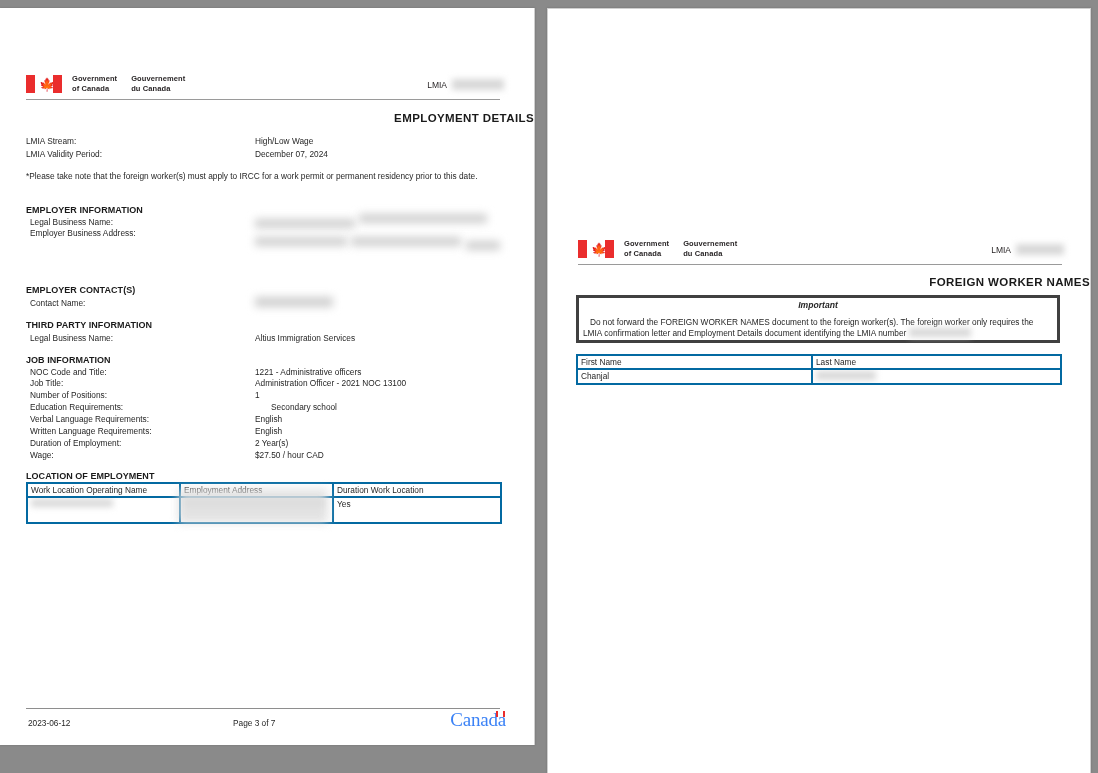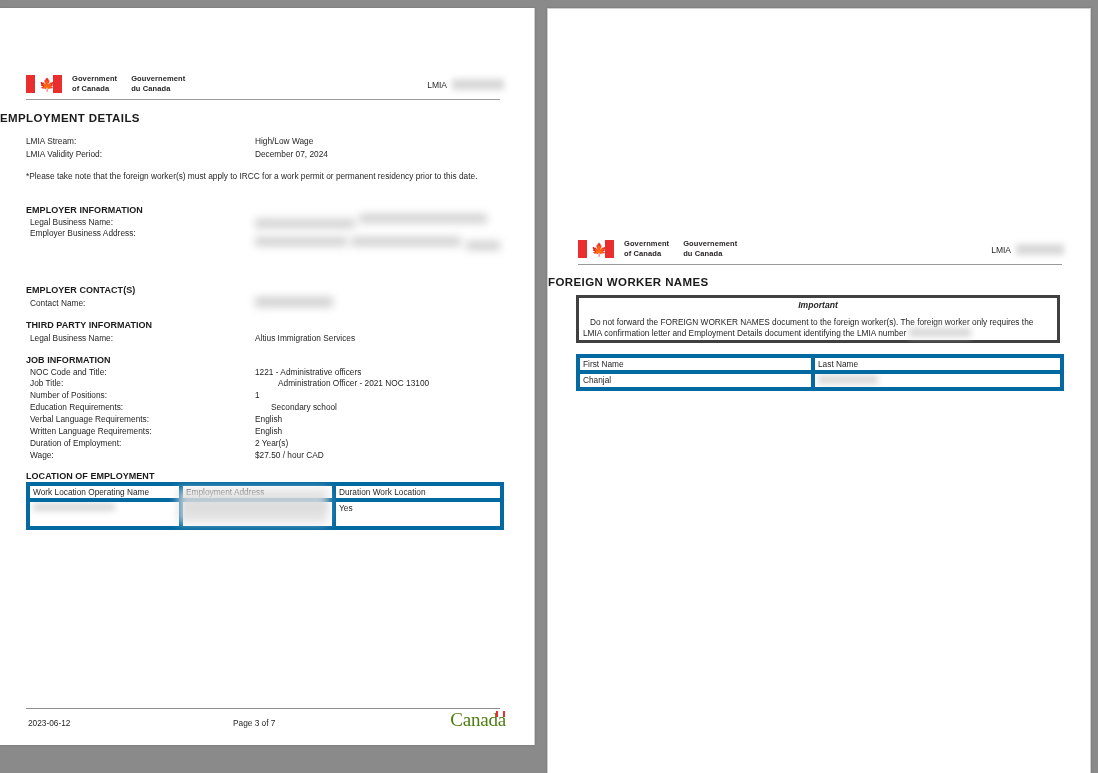--- a/index.html
+++ b/index.html
@@ -116,21 +116,21 @@
   }
   .redact.faint {
     background: #dedede;
     filter: blur(4.5px);
   }
 
   
   .doc-title {
     position: absolute;
     width: 100%;
-    text-align: left;
+    text-align: right;
     font-size: 11.5px;
     font-weight: bold;
     color: #1a1a1a;
     letter-spacing: 0.4px;
   }
   .sec-head {
     position: absolute;
     font-size: 9px;
     font-weight: bold;
     color: #1a1a1a;
@@ -153,21 +153,21 @@
 
   
   table.doc-tbl {
     position: absolute;
     border-collapse: collapse;
     table-layout: fixed;
     font-size: 8.3px;
     color: #262626;
   }
   table.doc-tbl td {
-    border: 4px solid #0369a1;
+    border: 2px solid #0369a1;
     padding: 1px 3px;
     vertical-align: top;
     overflow: hidden;
   }
 
   
   .imp-box {
     position: absolute;
     border: 3px solid #404040;
     box-sizing: border-box;
@@ -192,21 +192,21 @@
   }
   .footer-date, .footer-page {
     position: absolute;
     font-size: 8.3px;
     color: #262626;
   }
   .canada-mark {
     position: absolute;
     font-family: "Liberation Serif", serif;
     font-size: 19px;
-    color: #4d7c0f;
+    color: #3b82f6;
     letter-spacing: -0.2px;
   }
   .canada-mark .mini-flag {
     position: absolute;
     right: 1px;
     top: 2px;
     width: 9px;
     height: 6px;
     background: #ea2d2d;
   }
@@ -292,21 +292,21 @@
     <span class="field-value" style="left:225px;">Altius Immigration Services</span>
   </div>
 
   <div class="sec-head" style="left:26px; top:347px;">JOB INFORMATION</div>
   <div class="field-row" style="left:30px; top:359px; width:470px;">
     <span class="field-label">NOC Code and Title:</span>
     <span class="field-value" style="left:225px;">1221 - Administrative officers</span>
   </div>
   <div class="field-row" style="left:30px; top:370px; width:470px;">
     <span class="field-label">Job Title:</span>
-    <span class="field-value" style="left:225px;margin-left:23px;">Administration Officer - 2021 NOC 13100</span>
+    <span class="field-value" style="left:225px;">Administration Officer - 2021 NOC 13100</span>
   </div>
   <div class="field-row" style="left:30px; top:382px; width:470px;">
     <span class="field-label">Number of Positions:</span>
     <span class="field-value" style="left:225px;">1</span>
   </div>
   <div class="field-row" style="left:30px; top:394px; width:470px;">
     <span class="field-label">Education Requirements:</span>
     <span class="field-value" style="left:241px;">Secondary school</span>
   </div>
   <div class="field-row" style="left:30px; top:406px; width:470px;">

